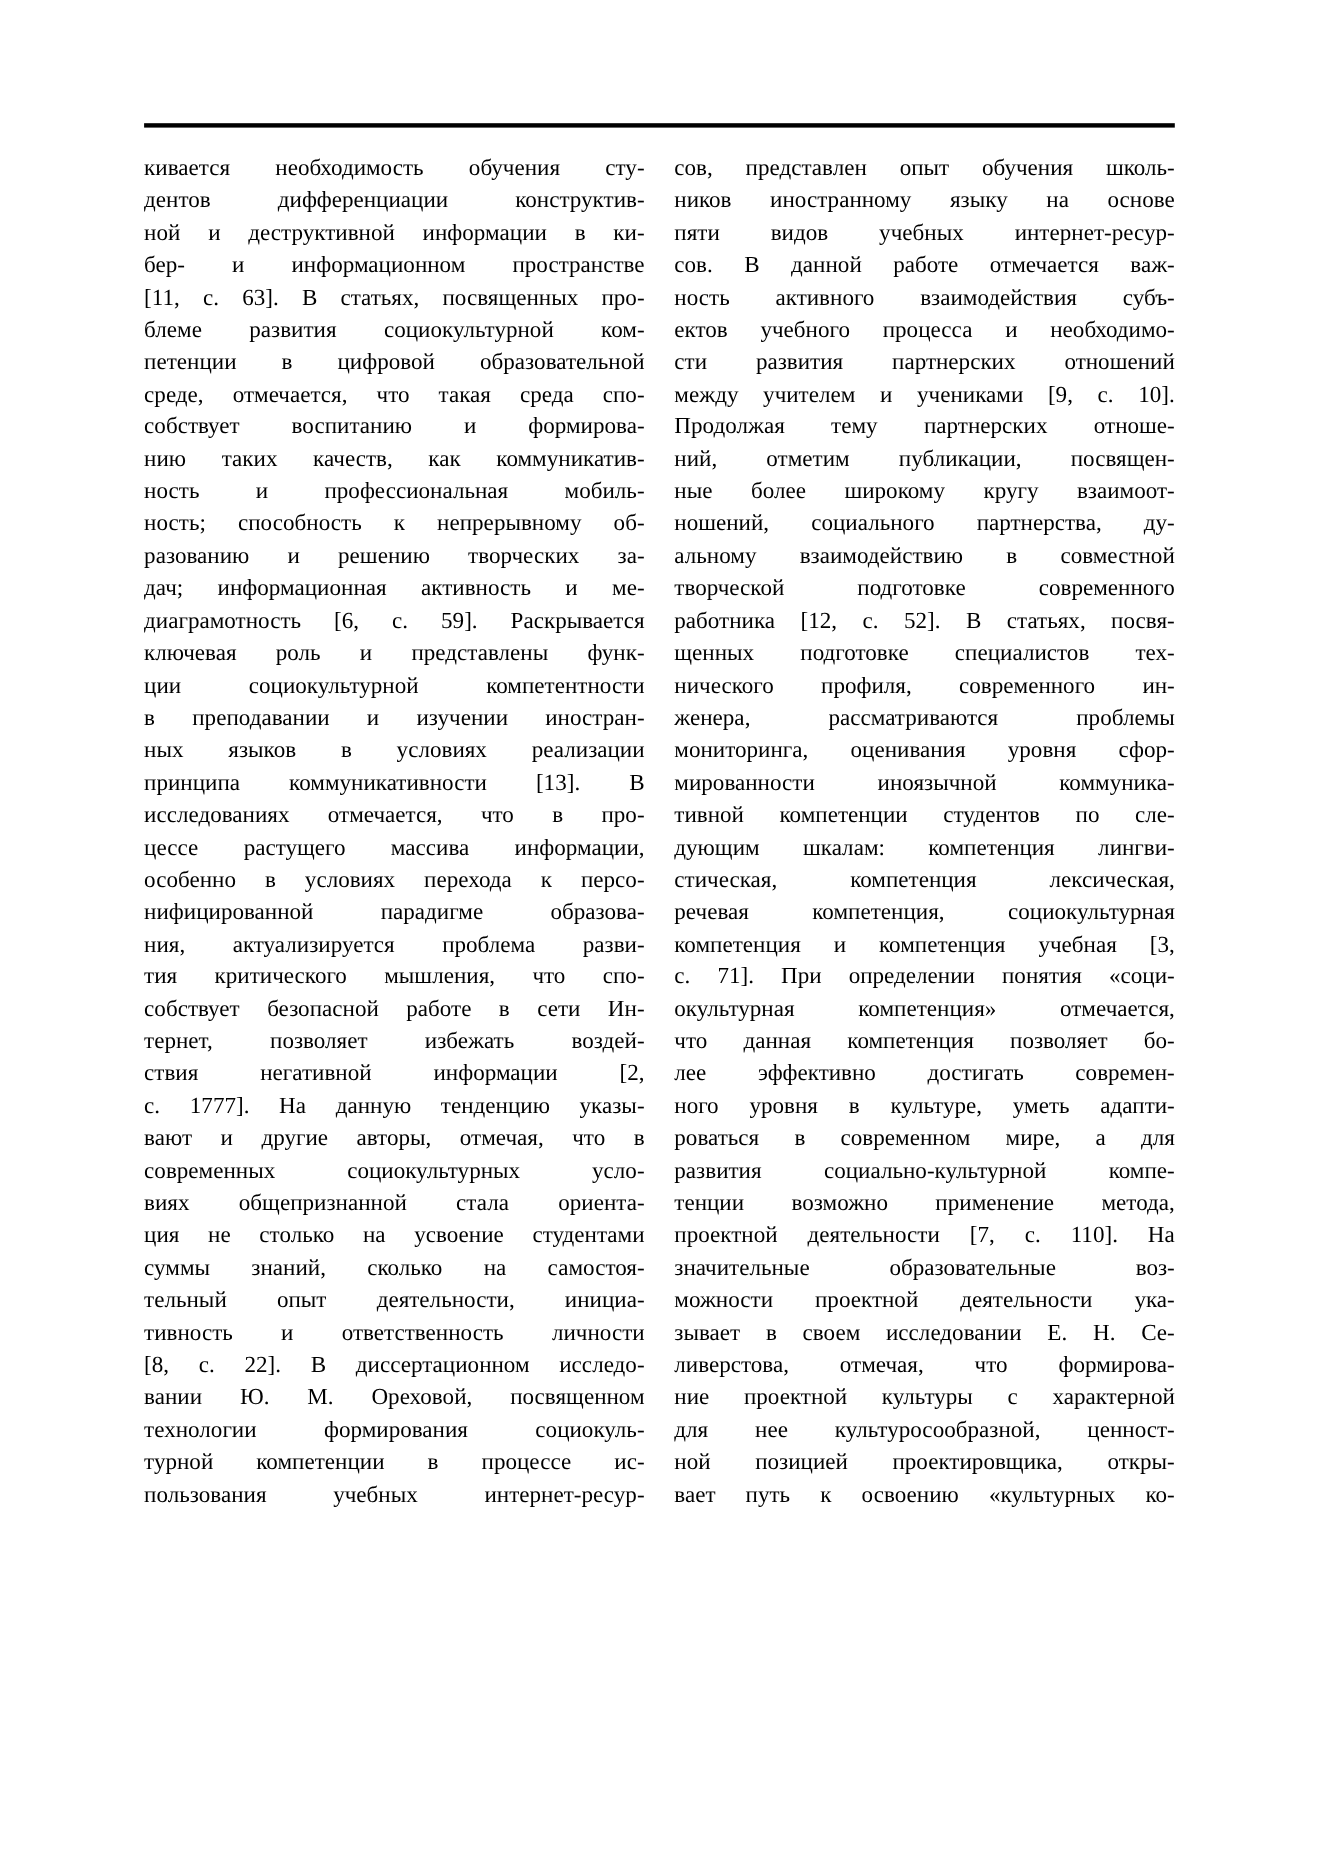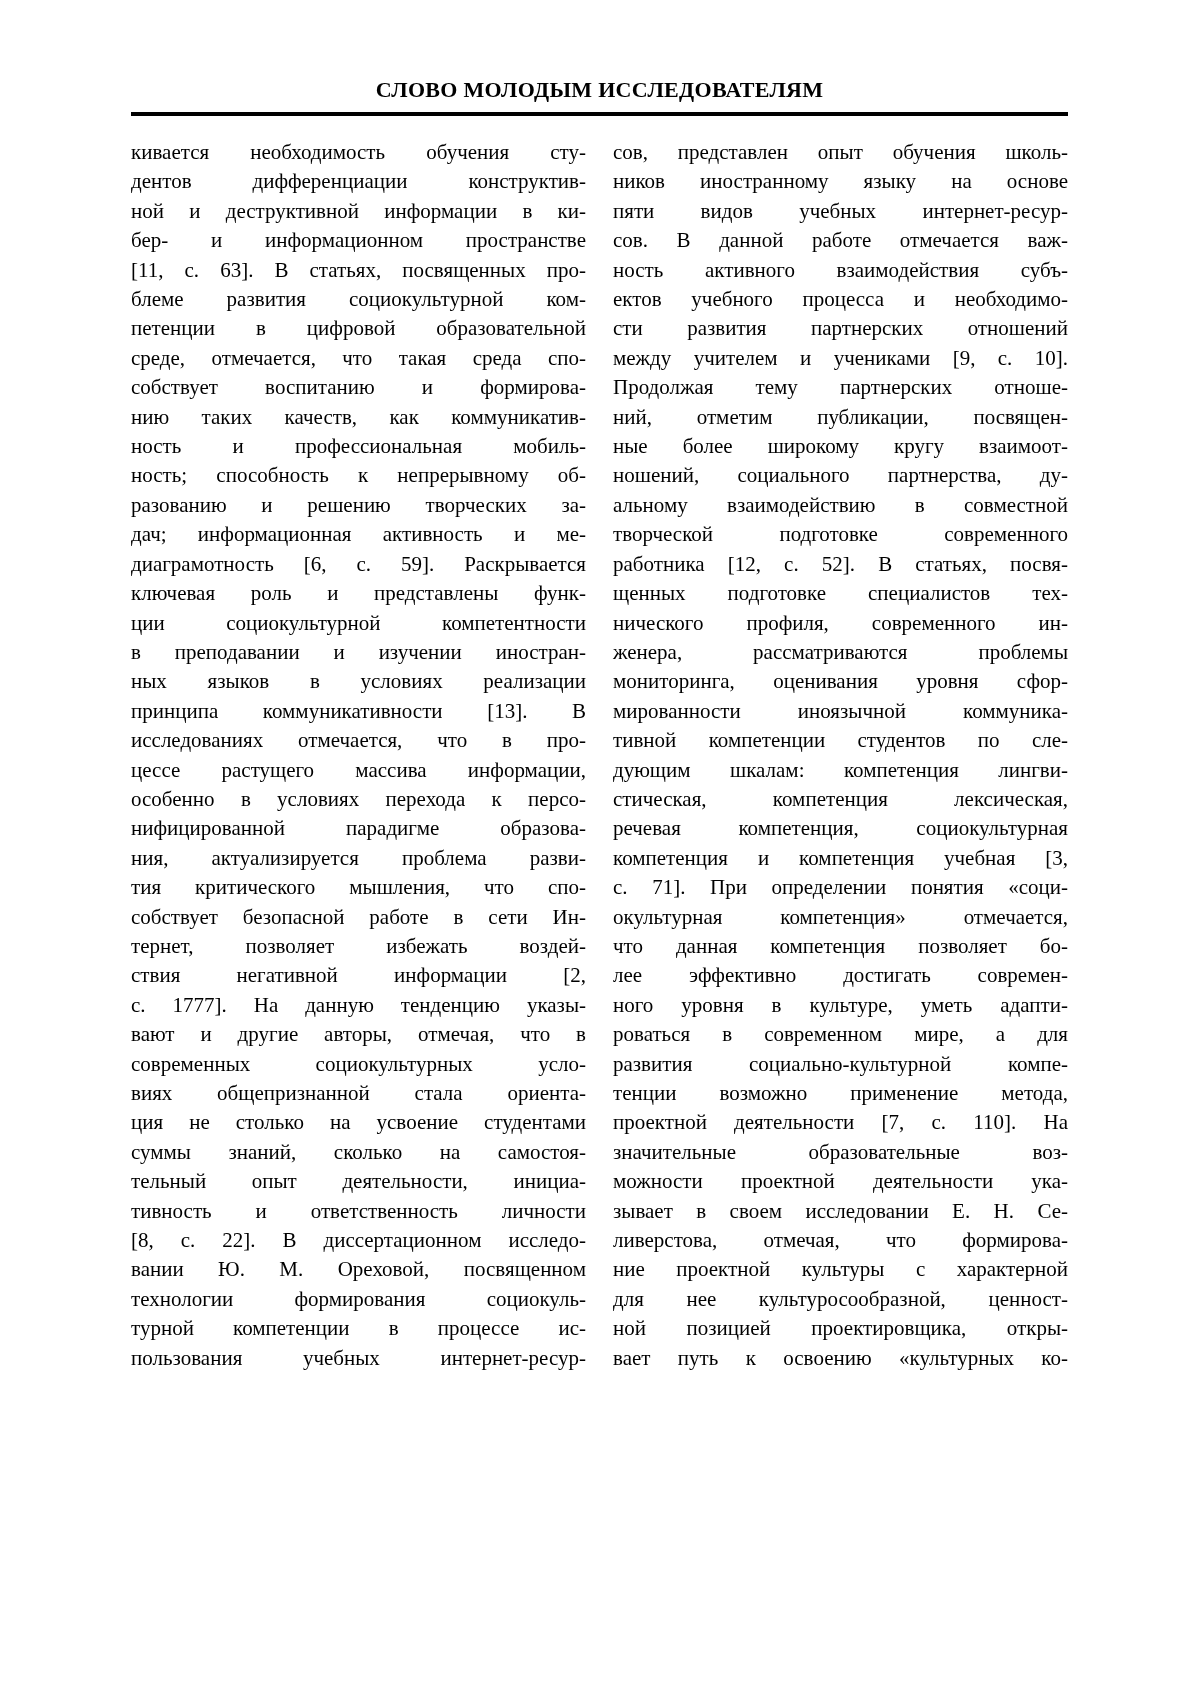--- a/index.html
+++ b/index.html
@@ -62,21 +62,20 @@
     text-align: center;
     font-size: 21px;
     line-height: 28px;
   }
 </style>
 </head>
 <body>
 
 <div class="page">
 
-  <div class="running-head">СЛОВО МОЛОДЫМ ИССЛЕДОВАТЕЛЯМ</div>
 
   <div class="header-rule"></div>
 
   <div class="columns">
     <div class="col">кивается необходимость обучения сту-
 дентов дифференциации конструктив-
 ной и деструктивной информации в ки-
 бер- и информационном пространстве
 [11, с. 63]. В статьях, посвященных про-
 блеме развития социокультурной ком-

